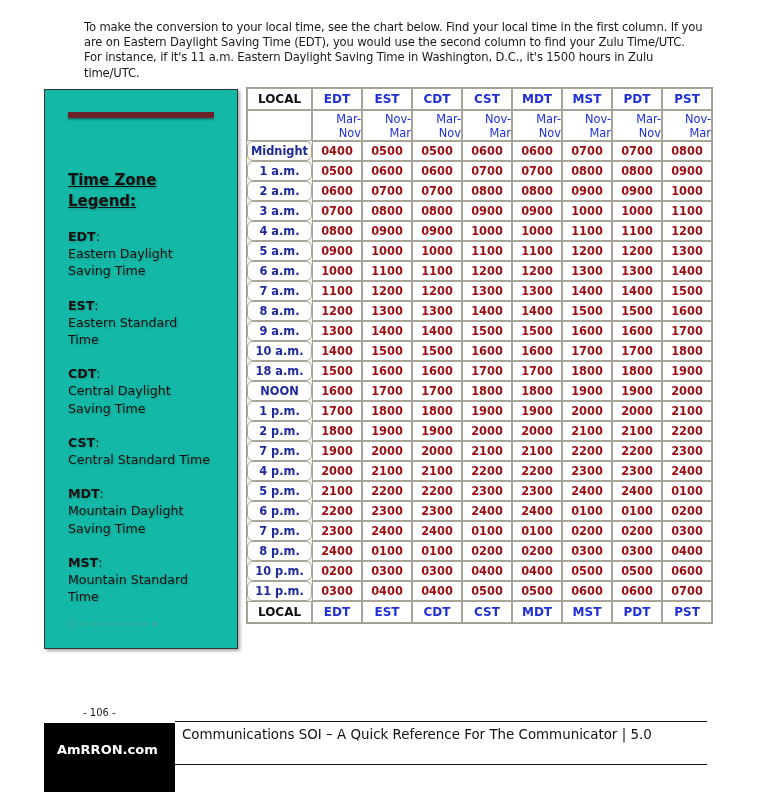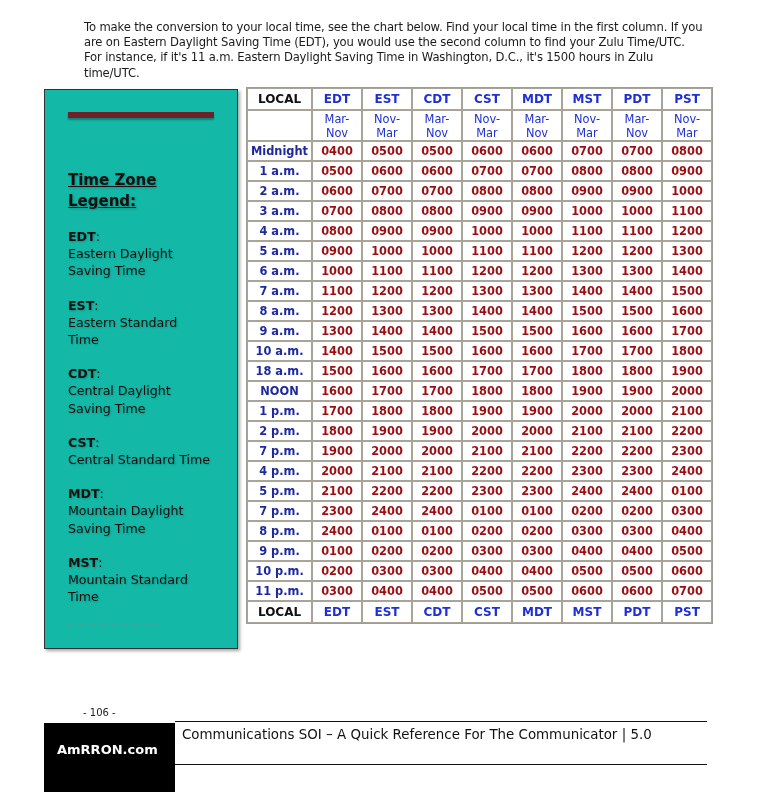--- a/index.html
+++ b/index.html
@@ -102,24 +102,25 @@
       width: 48px;
     }
     table.tz td.local { width: 63px; }
     table.tz tr.hdr td { height: 20px; font-size: 12px; margin-left: 44px; }
     table.tz tr.sub td {
       height: 29px;
       font-weight: normal;
       font-size: 11.4px;
       line-height: 14px;
       color: #1f2fd6;
+      text-align: right;
     }
     .c-black { color: #111111; }
     .c-blue { color: #1f2fd6; }
-    .c-navy { color: #1e2a9c; }
+    .c-navy { color: #1e2a9c; border-radius: 6px; }
     .c-red { color: #9b0e12; }
 
     .page-num {
       position: absolute;
       left: 83px;
       top: 707px;
       font-size: 10px;
       color: #222;
     }
     .footer-brand {
@@ -445,51 +446,51 @@
       <td class="c-red">2100</td>
       <td class="c-red">2200</td>
       <td class="c-red">2200</td>
       <td class="c-red">2300</td>
       <td class="c-red">2300</td>
       <td class="c-red">2400</td>
       <td class="c-red">2400</td>
       <td class="c-red">0100</td>
     </tr>
       <tr style="">
+      <td class="local c-navy">6 p.m.</td>
+      <td class="c-red">2200</td>
+      <td class="c-red">2300</td>
+      <td class="c-red">2300</td>
+      <td class="c-red">2400</td>
+      <td class="c-red">2400</td>
+      <td class="c-red">0100</td>
+      <td class="c-red">0100</td>
+      <td class="c-red">0200</td>
+    </tr>
+      <tr style="">
       <td class="local c-navy">7 p.m.</td>
       <td class="c-red">2300</td>
       <td class="c-red">2400</td>
       <td class="c-red">2400</td>
       <td class="c-red">0100</td>
       <td class="c-red">0100</td>
       <td class="c-red">0200</td>
       <td class="c-red">0200</td>
       <td class="c-red">0300</td>
     </tr>
       <tr style="">
       <td class="local c-navy">8 p.m.</td>
       <td class="c-red">2400</td>
       <td class="c-red">0100</td>
       <td class="c-red">0100</td>
       <td class="c-red">0200</td>
       <td class="c-red">0200</td>
       <td class="c-red">0300</td>
       <td class="c-red">0300</td>
       <td class="c-red">0400</td>
-    </tr>
-      <tr style="">
-      <td class="local c-navy">9 p.m.</td>
-      <td class="c-red">0100</td>
-      <td class="c-red">0200</td>
-      <td class="c-red">0200</td>
-      <td class="c-red">0300</td>
-      <td class="c-red">0300</td>
-      <td class="c-red">0400</td>
-      <td class="c-red">0400</td>
-      <td class="c-red">0500</td>
     </tr>
       <tr style="">
       <td class="local c-navy">10 p.m.</td>
       <td class="c-red">0200</td>
       <td class="c-red">0300</td>
       <td class="c-red">0300</td>
       <td class="c-red">0400</td>
       <td class="c-red">0400</td>
       <td class="c-red">0500</td>
       <td class="c-red">0500</td>

